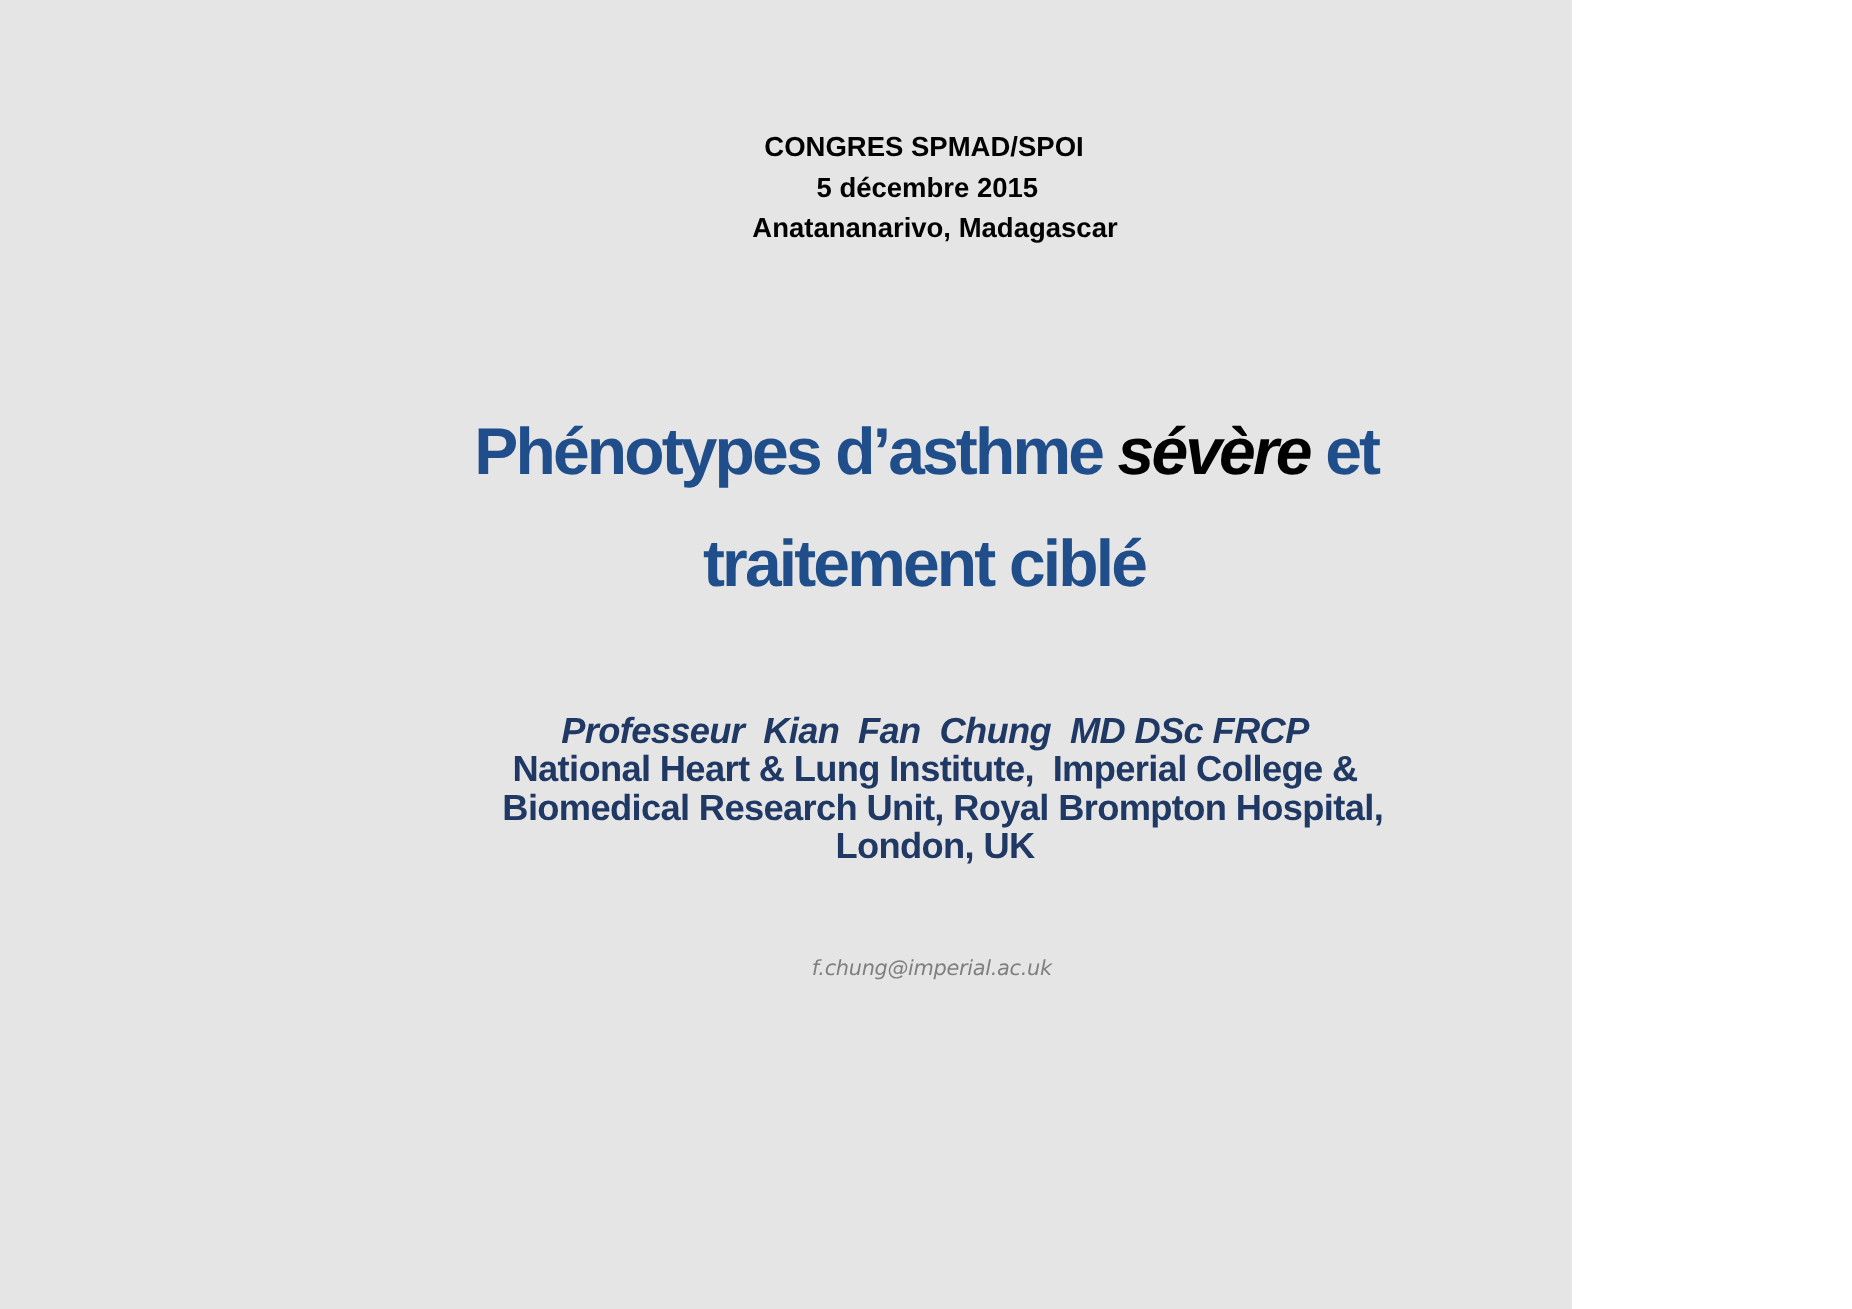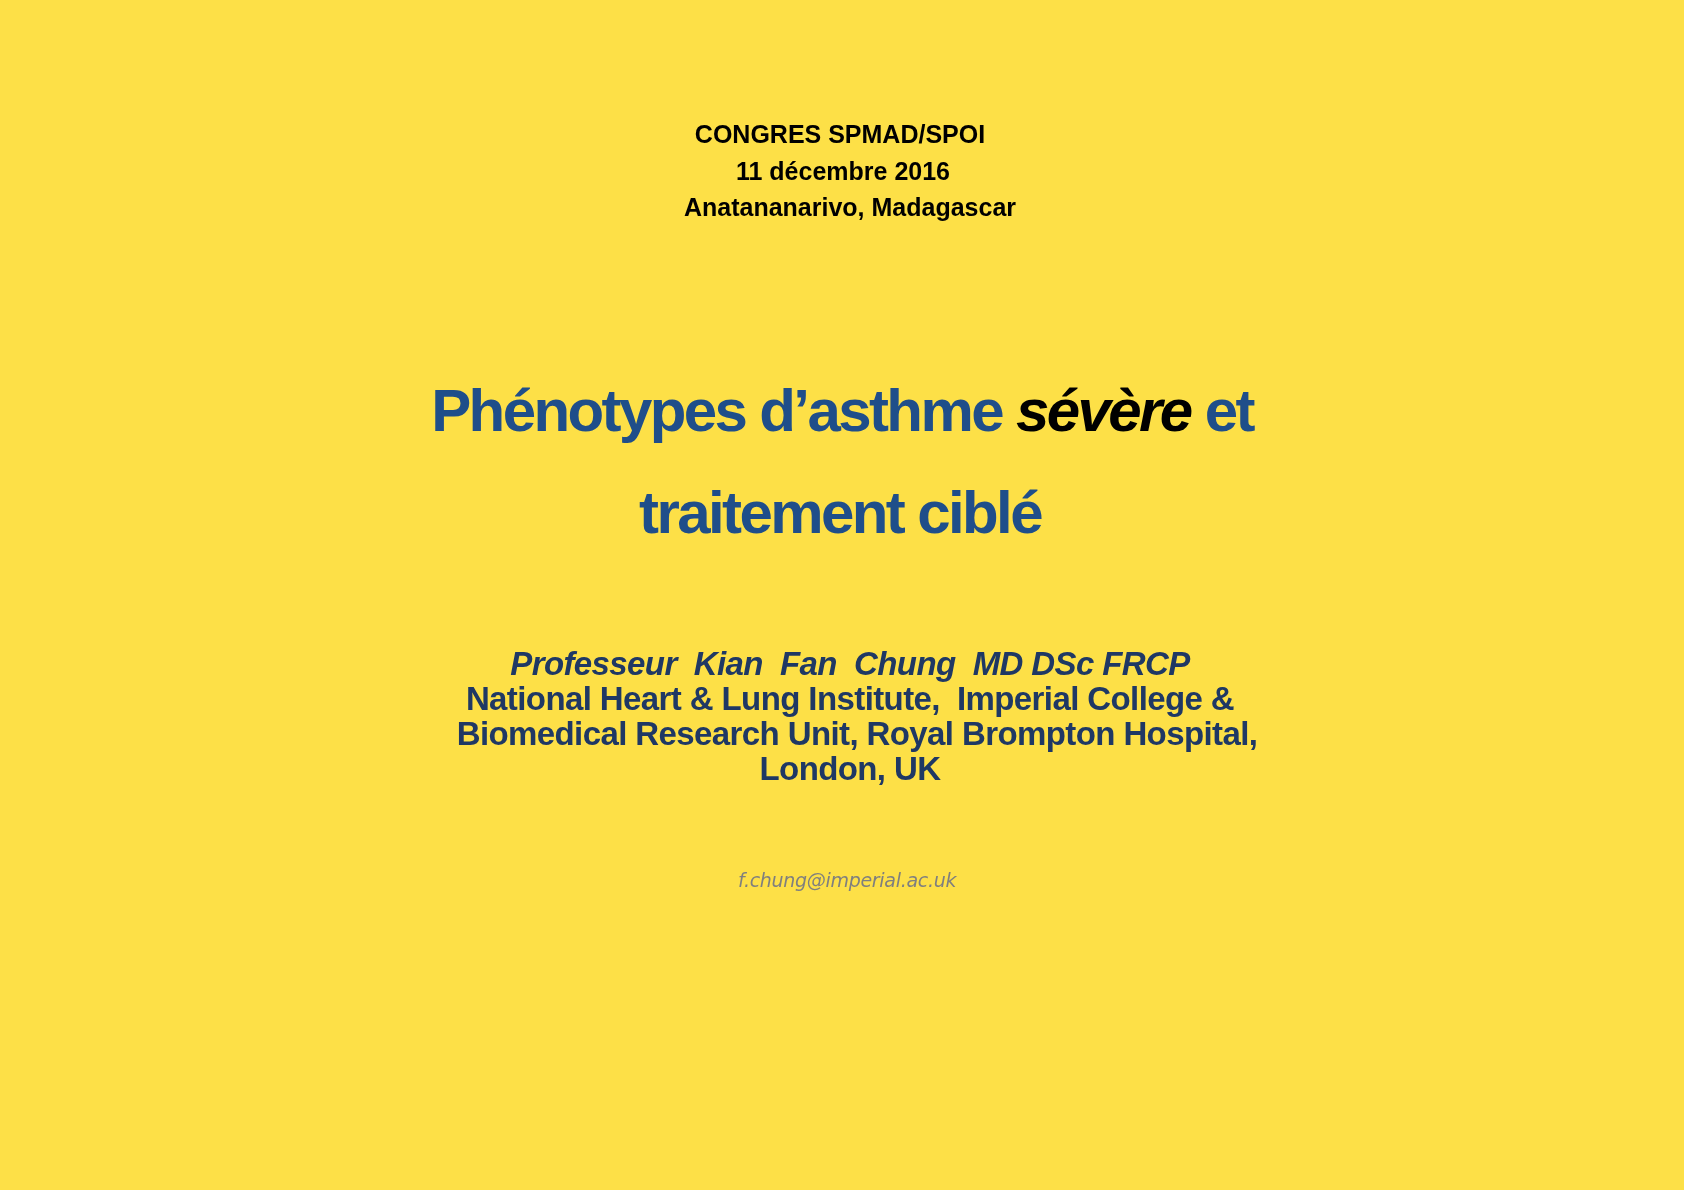--- a/index.html
+++ b/index.html
@@ -9,23 +9,23 @@
   }
   body {
     width: 1684px;
     height: 1190px;
     position: relative;
     overflow: hidden;
   }
   .slide {
     position: absolute;
     left: 0; top: 0;
-    width: 1684px;
+    width: 1429px;
     height: 1190px;
-    background: #fde047;
+    background: #e5e5e5;
   }
   .line {
     position: absolute;
     left: 0;
     width: 1684px;
     text-align: center;
     white-space: pre;
   }
   
   .conf {
@@ -80,21 +80,21 @@
     left: 5px;
     letter-spacing: -0.3px;
   }
 </style>
 </head>
 <body>
 
 <div class="slide">
 
   <div class="line conf conf-1">CONGRES SPMAD/SPOI</div>
-  <div class="line conf conf-2">11 décembre 2016</div>
+  <div class="line conf conf-2">5 décembre 2015</div>
   <div class="line conf conf-3">Anatananarivo, Madagascar</div>
 
   <div class="line title title-1"><span>Phénotypes d’asthme </span><span class="emph">sévère</span><span> et</span></div>
   <div class="line title title-2">traitement ciblé</div>
 
   <div class="line author author-name">Professeur  Kian  Fan  Chung  MD DSc FRCP</div>
   <div class="line author author-2">National Heart &amp; Lung Institute,  Imperial College &amp;</div>
   <div class="line author author-3">Biomedical Research Unit, Royal Brompton Hospital,</div>
   <div class="line author author-4">London, UK</div>
 

